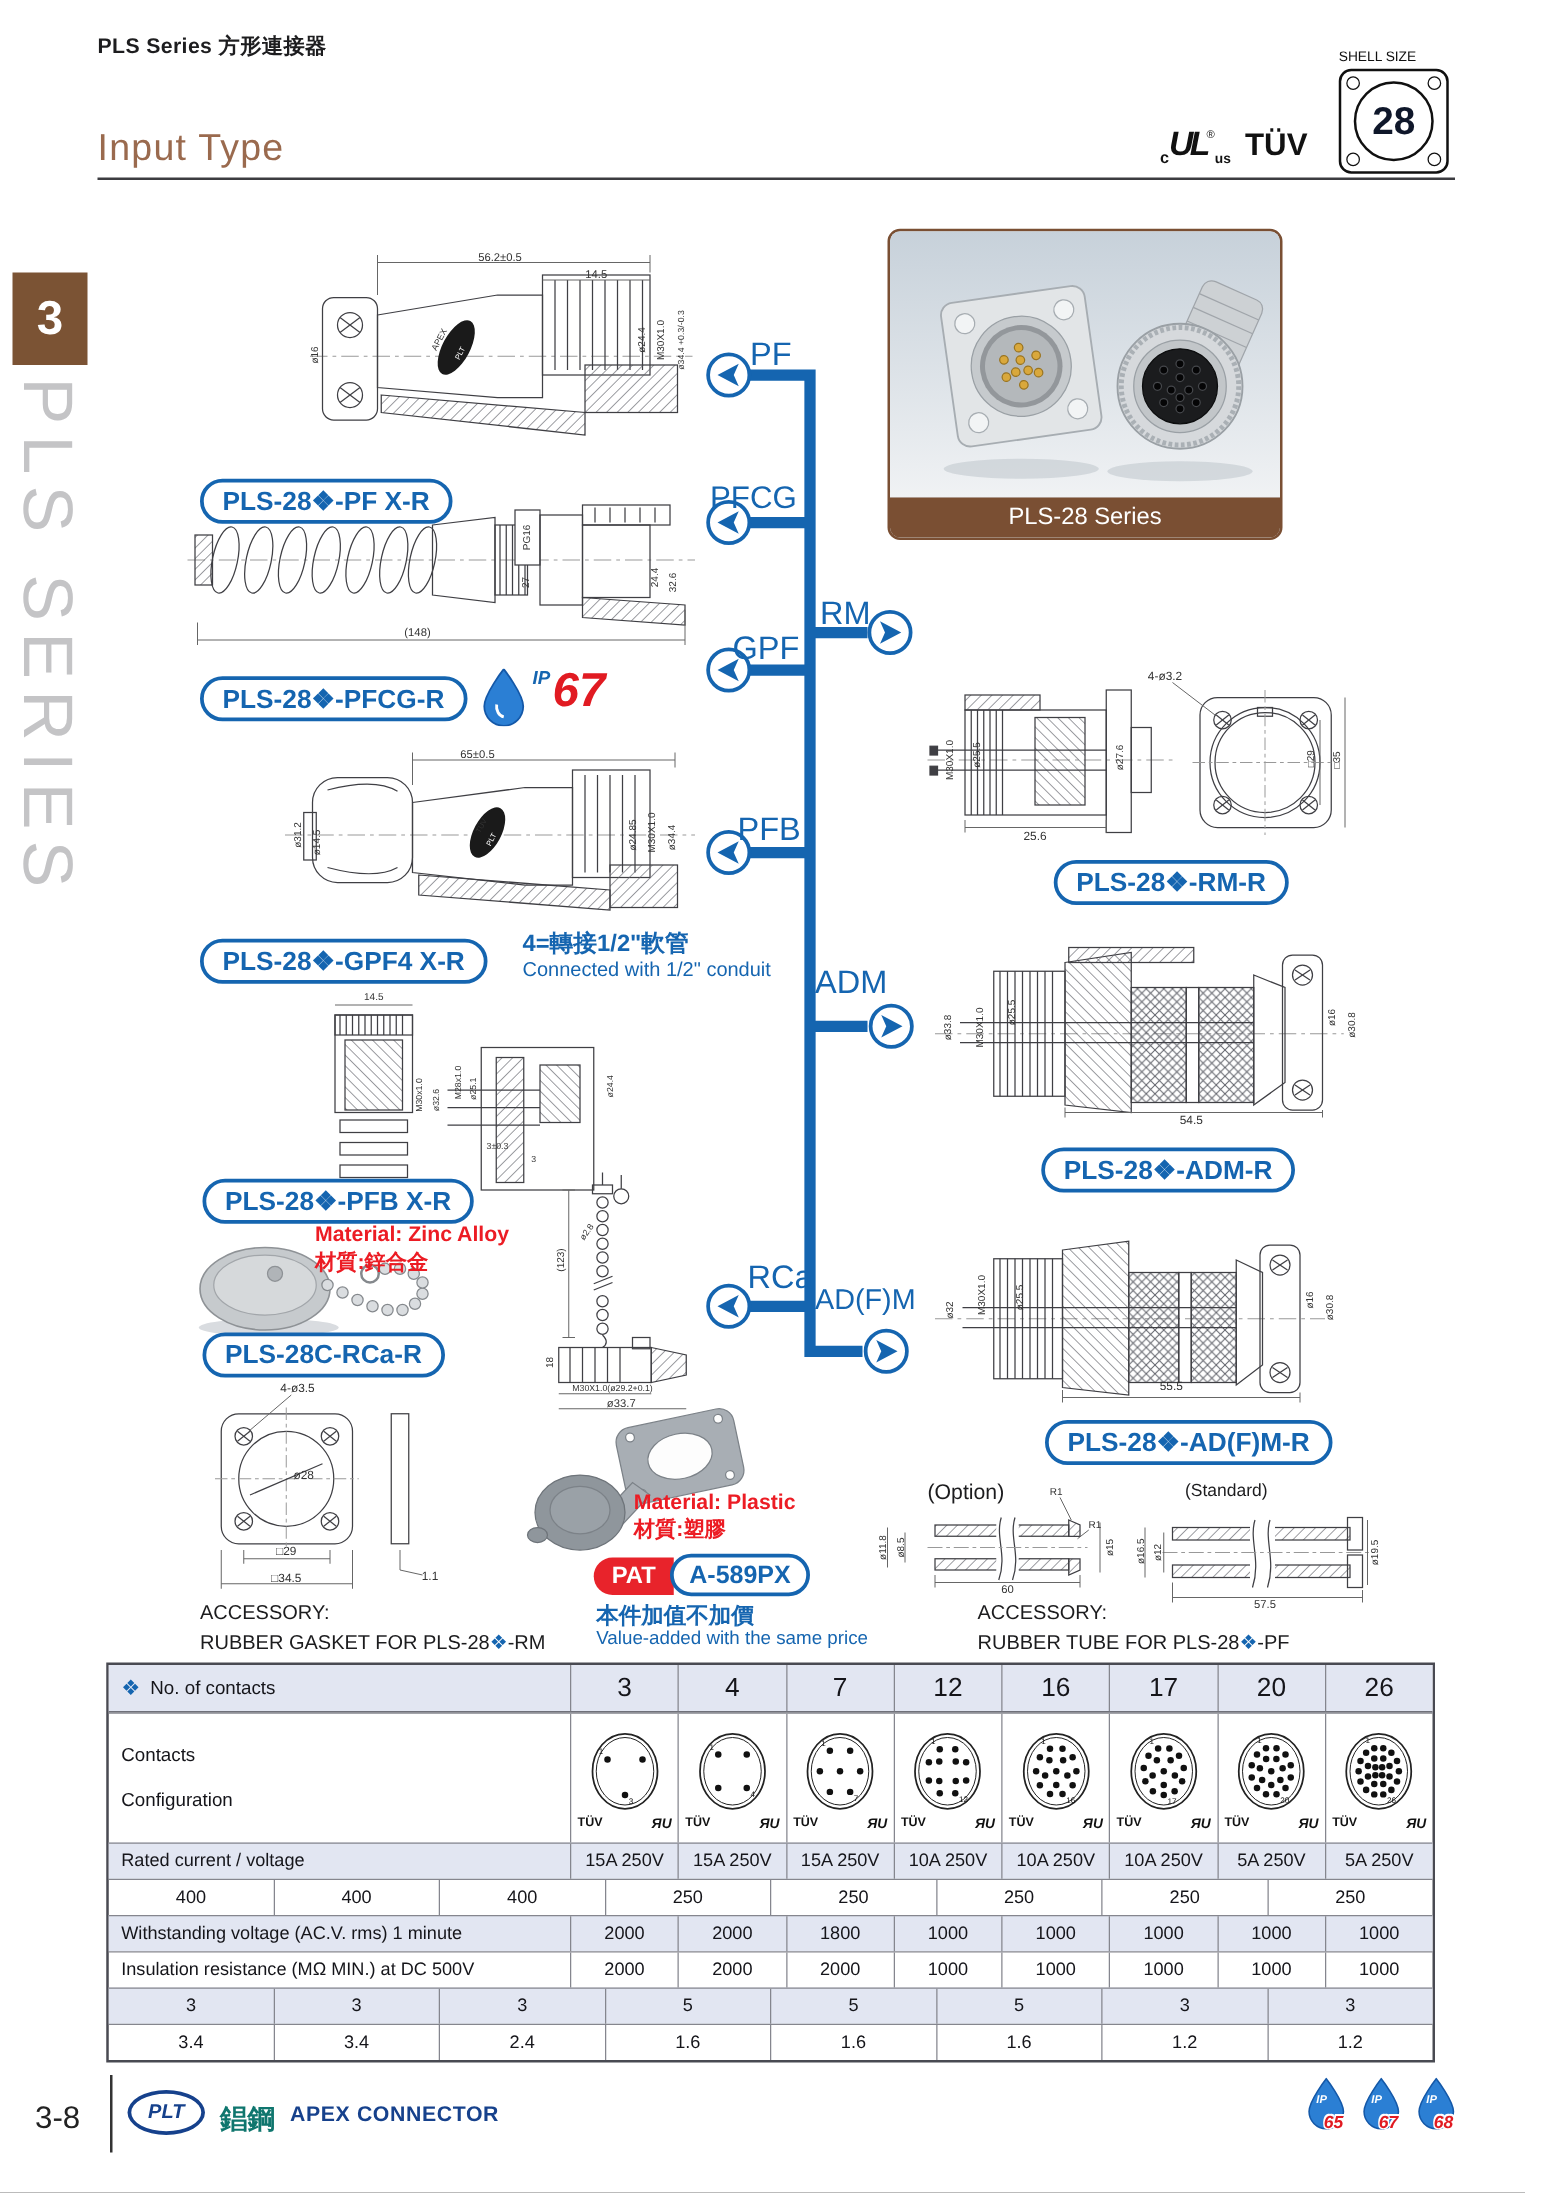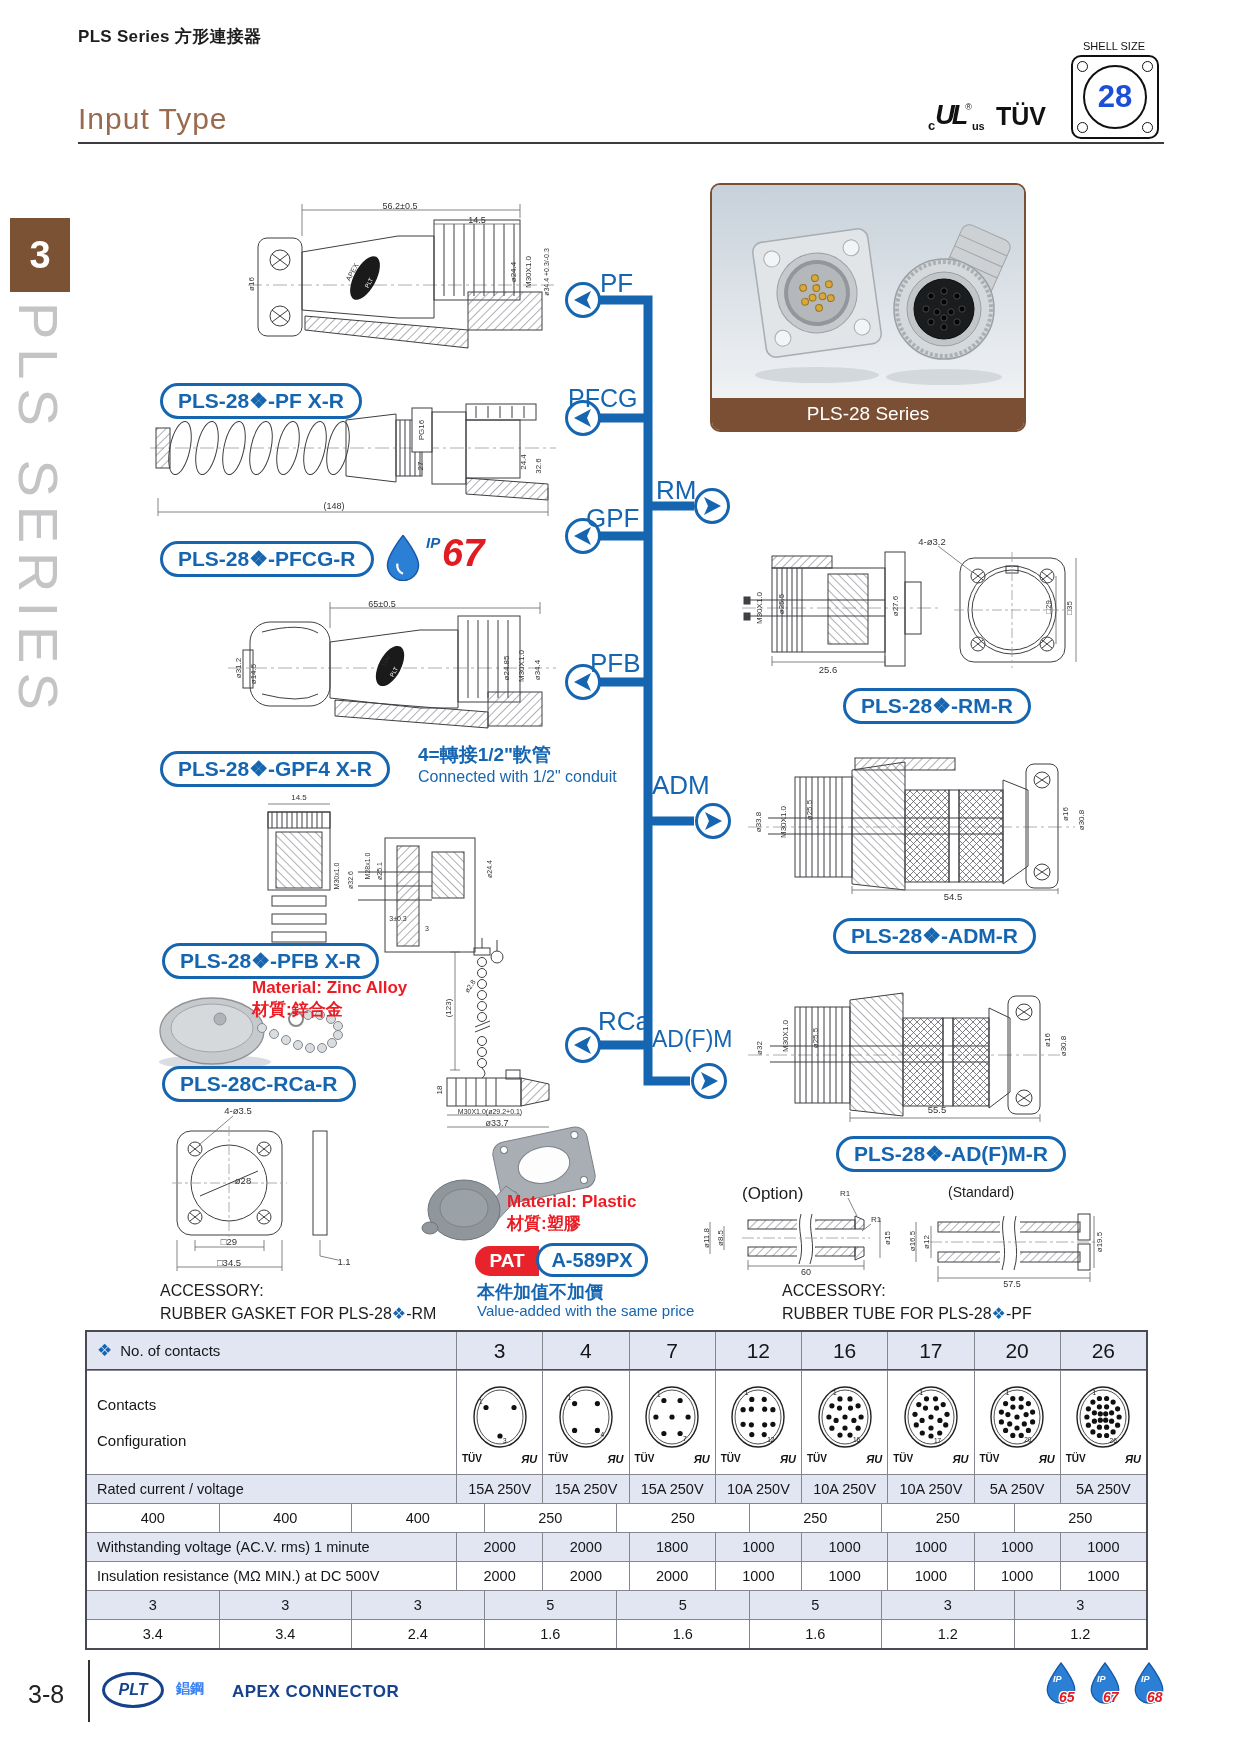--- a/index.html
+++ b/index.html
@@ -3,24 +3,24 @@
 <meta charset="utf-8">
 <style>
   html,body{margin:0;padding:0;background:#888;}
   .page{position:relative;width:1240px;height:1754px;background:#ffffff;
         font-family:"Liberation Sans",sans-serif;overflow:hidden;margin:0 auto;}
   .abs{position:absolute;}
   
   .doc-title{position:absolute;left:78px;top:25px;font-size:17px;font-weight:bold;color:#1d1d1f;letter-spacing:.3px;}
   .page-title{position:absolute;left:78px;top:102px;font-size:30px;color:#9a6a4e;letter-spacing:1px;}
   .rule{position:absolute;left:78px;top:142px;width:1086px;height:2px;background:#3c3c40;}
-  .shell-label{position:absolute;left:1071px;top:40px;width:86px;text-align:center;font-size:11px;color:#111;}
+  .shell-label{position:absolute;left:1071px;top:40px;width:86px;text-align:left;font-size:11px;color:#111;}
   .shell-badge{position:absolute;left:1071px;top:55px;width:84px;height:80px;border:2.5px solid #101010;border-radius:10px;background:#fff;}
   .shell-dot{position:absolute;width:9px;height:9px;border:1.5px solid #101010;border-radius:50%;}
-  .shell-circle{position:absolute;left:50%;top:50%;transform:translate(-50%,-50%);width:60px;height:60px;border:2.5px solid #101010;border-radius:50%;display:flex;align-items:center;justify-content:center;font-size:31px;font-weight:bold;color:#1d4ed8;}
+  .shell-circle{position:absolute;left:50%;top:50%;transform:translate(-50%,-50%);width:60px;height:60px;border:2.5px solid #101010;border-radius:50%;display:flex;align-items:center;justify-content:center;font-size:31px;font-weight:bold;color:#0f172a;}
   .cul{position:absolute;left:928px;top:100px;color:#111;}
   .cul-c{font-size:13px;font-weight:bold;vertical-align:-6px;}
   .cul-ul{font-size:27px;font-weight:bold;letter-spacing:-3px;font-style:italic;}
   .cul-r{font-size:9px;vertical-align:14px;}
   .cul-us{font-size:11px;font-weight:bold;vertical-align:-6px;}
   .tuv-mark{position:absolute;left:996px;top:102px;font-size:25px;font-weight:bold;color:#111;}
   
   .chapter-box{position:absolute;left:10px;top:218px;width:60px;height:74px;background:#7b5334;display:flex;align-items:center;justify-content:center;color:#fff;font-size:38px;font-weight:bold;}
   .series-vertical{position:absolute;left:6px;top:302px;height:800px;writing-mode:vertical-rl;font-size:56px;color:#c4c4c6;letter-spacing:9px;}
   
@@ -63,21 +63,21 @@
   .certs{width:100%;display:flex;justify-content:space-between;padding:0 5px;box-sizing:border-box;}
   .tuv{font-size:10px;font-weight:bold;color:#111;}
   .ulm{font-size:11px;font-weight:bold;font-style:italic;color:#111;}
   .dia{color:#1565b0;font-size:17px;}
   .hlab{font-size:15px;}
   .cfgl{font-size:15px;}
   
   .page-num{position:absolute;left:28px;top:1680px;font-size:25px;color:#222;}
   .footer-divider{position:absolute;left:88px;top:1660px;width:2px;height:62px;background:#333;}
   .plt-logo{position:absolute;left:102px;top:1672px;width:62px;height:36px;border:3px solid #16418c;border-radius:50%;display:flex;align-items:center;justify-content:center;color:#16418c;font-weight:bold;font-style:italic;font-size:16px;background:#fff;box-sizing:border-box;}
-  .brand-zh{position:absolute;left:176px;top:1680px;font-size:14px;font-weight:bold;color:#3b82f6;}
+  .brand-zh{position:absolute;left:176px;top:1680px;font-size:22px;font-weight:bold;color:#0f766e;}
   .brand-en{position:absolute;left:232px;top:1682px;font-size:17px;font-weight:bold;color:#16418c;letter-spacing:.5px;}
   .footer-note{position:absolute;left:545px;top:1686px;font-size:15px;color:#1565b0;white-space:nowrap;}
 </style>
 </head>
 <body>
 
 <div class="page">
 
   <svg class="abs" style="left:0;top:0;pointer-events:none" width="1240" height="1754" viewBox="0 0 1240 1754">
     <defs>

